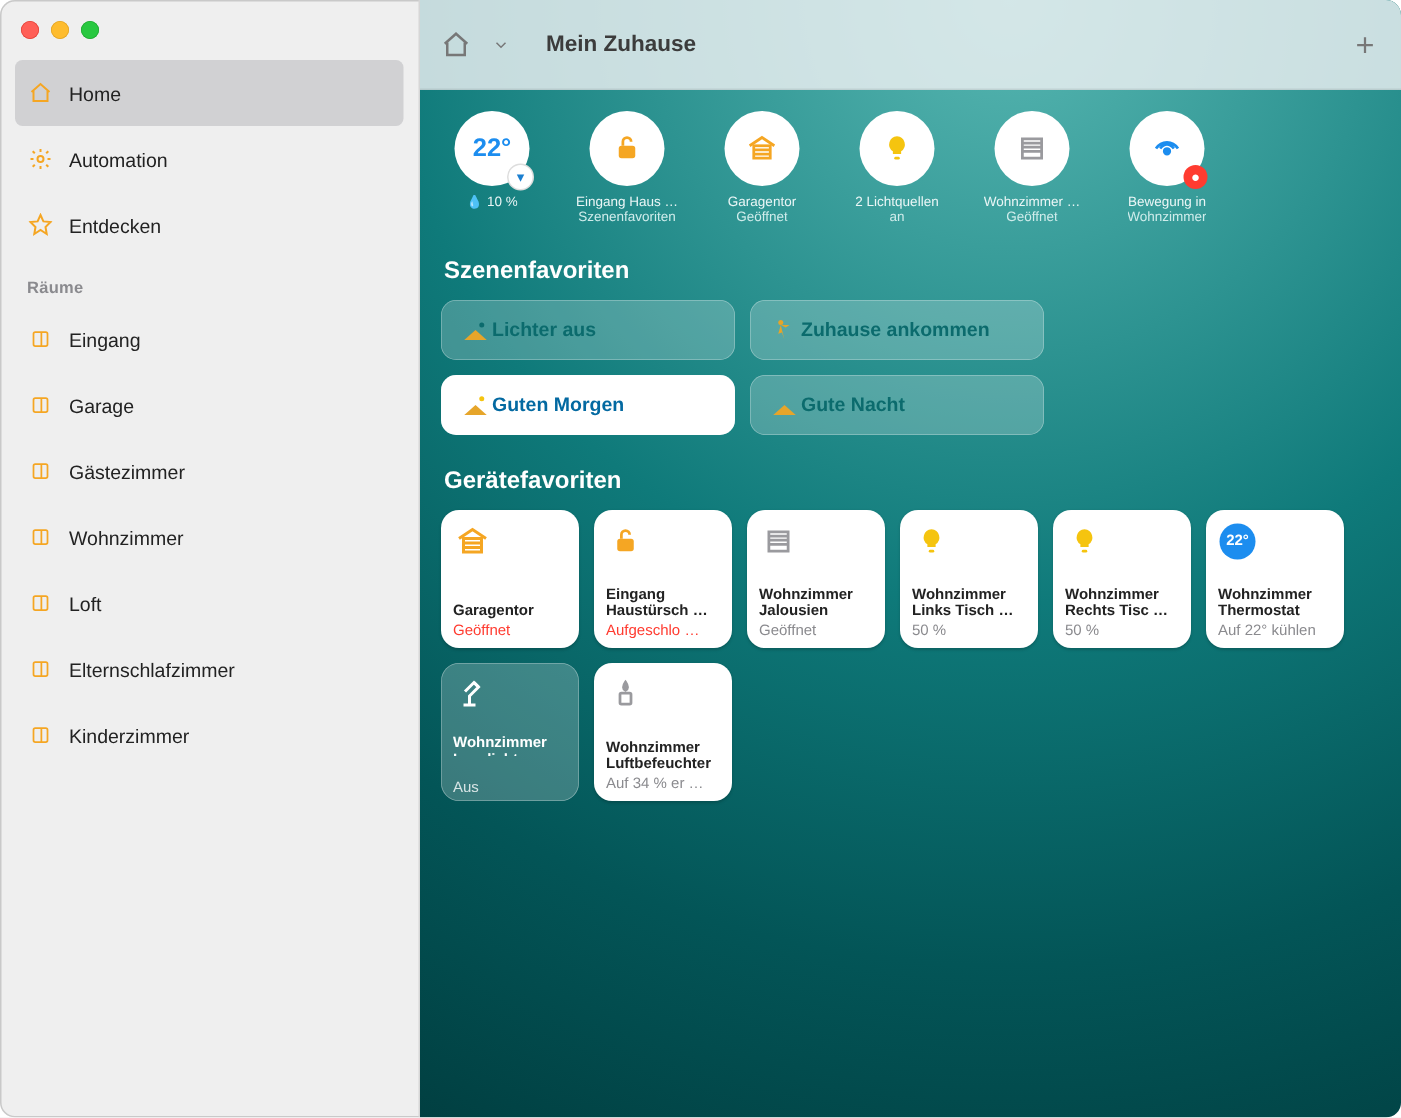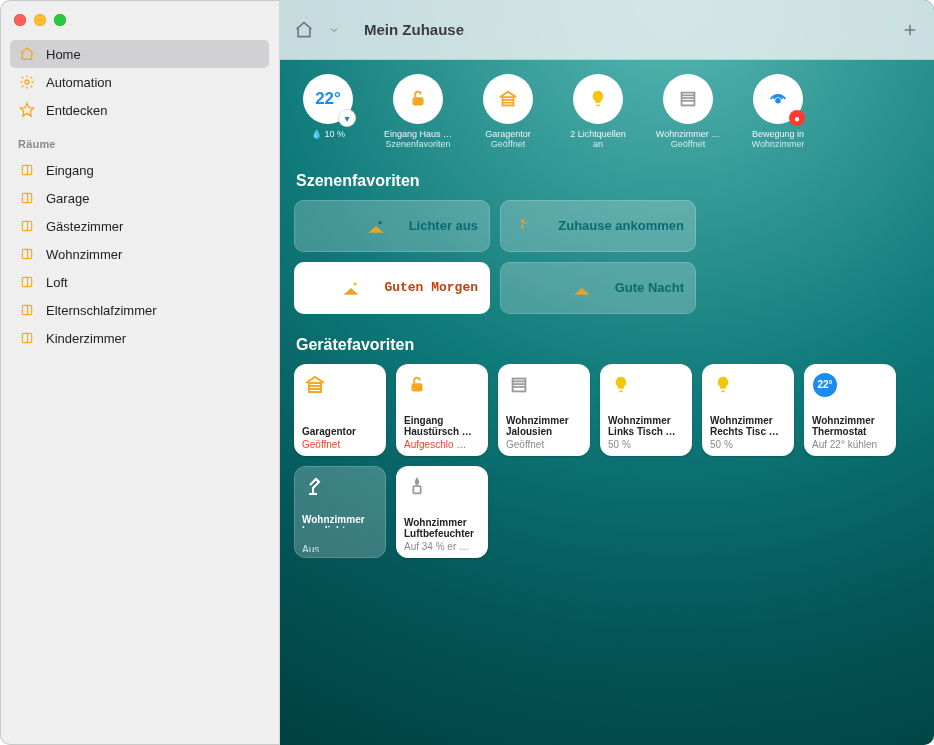--- a/index.html
+++ b/index.html
@@ -15,21 +15,21 @@
     display: flex; flex-direction: column;
   }
   .traffic-lights { display: flex; gap: 8px; padding: 4px 0 14px 14px; }
   .tl { width: 12px; height: 12px; border-radius: 50%; }
   .tl.red { background: #ff5f57; box-shadow: inset 0 0 0 .5px #e24238; }
   .tl.yellow { background: #febc2e; box-shadow: inset 0 0 0 .5px #e1a325; }
   .tl.green { background: #28c840; box-shadow: inset 0 0 0 .5px #22a832; }
 
   .side-item {
     display: flex; align-items: center; gap: 10px;
-    height: 28px; margin: 0 10px; padding: 0 8px;
+    height: 44px; margin: 0 10px; padding: 0 8px;
     font-size: 13px; color: #222; border-radius: 5px;
   }
   .side-item.selected { background: #d1d1d3; }
   .side-ico { width: 18px; height: 18px; display: inline-flex; align-items: center; justify-content: center; }
   .side-section {
     font-size: 11px; color: #8a8a8e; font-weight: 600; letter-spacing: .2px;
     padding: 14px 18px 6px 18px;
   }
 
   
@@ -67,27 +67,26 @@
   .status-label1 { font-size: 9px; margin-top: 6px; line-height: 1.1; color: #eaf6f6; max-width: 72px; overflow: hidden; text-overflow: ellipsis; white-space: nowrap; }
   .status-label2 { font-size: 9px; line-height: 1.1; color: #cfeceb; max-width: 72px; overflow: hidden; text-overflow: ellipsis; white-space: nowrap; }
 
   h3.section {
     font-size: 16px; font-weight: 700; margin: 22px 2px 10px 2px; color: #fff;
   }
 
   
   .scene-grid { display: grid; grid-template-columns: repeat(2, 196px); gap: 10px; }
   .scene {
-    height: 52px; border-radius: 10px; display: flex; align-items: center; gap: 22px;
+    height: 40px; border-radius: 10px; display: flex; align-items: center; gap: 0;
     padding: 0 12px; font-size: 13px; font-weight: 700;
     background: rgba(255,255,255,.22); color: #0b6b6d;
     box-shadow: inset 0 0 0 .5px rgba(255,255,255,.35);
-    justify-content: flex-end;
-  }
-  .scene.active { background: #fff; color: #c2410c; font-family: Liberation Mono, monospace; }
+  }
+  .scene.active { background: #fff; color: #0369a1; }
   .scene .sico { width: 22px; height: 22px; display: inline-flex; align-items: center; justify-content: center; color: #e6a52a; }
 
   
   .device-grid { display: grid; grid-template-columns: repeat(6, 92px); gap: 10px; }
   .device {
     width: 92px; height: 92px; border-radius: 12px; background: #fff; padding: 8px 8px 6px 8px;
     display: flex; flex-direction: column; gap: 2px; position: relative; color: #222;
     box-shadow: 0 1px 2px rgba(0,0,0,.18);
   }
   .device.off { background: rgba(255,255,255,.22); color: #fff; box-shadow: inset 0 0 0 .5px rgba(255,255,255,.35); gap: 16px; }

